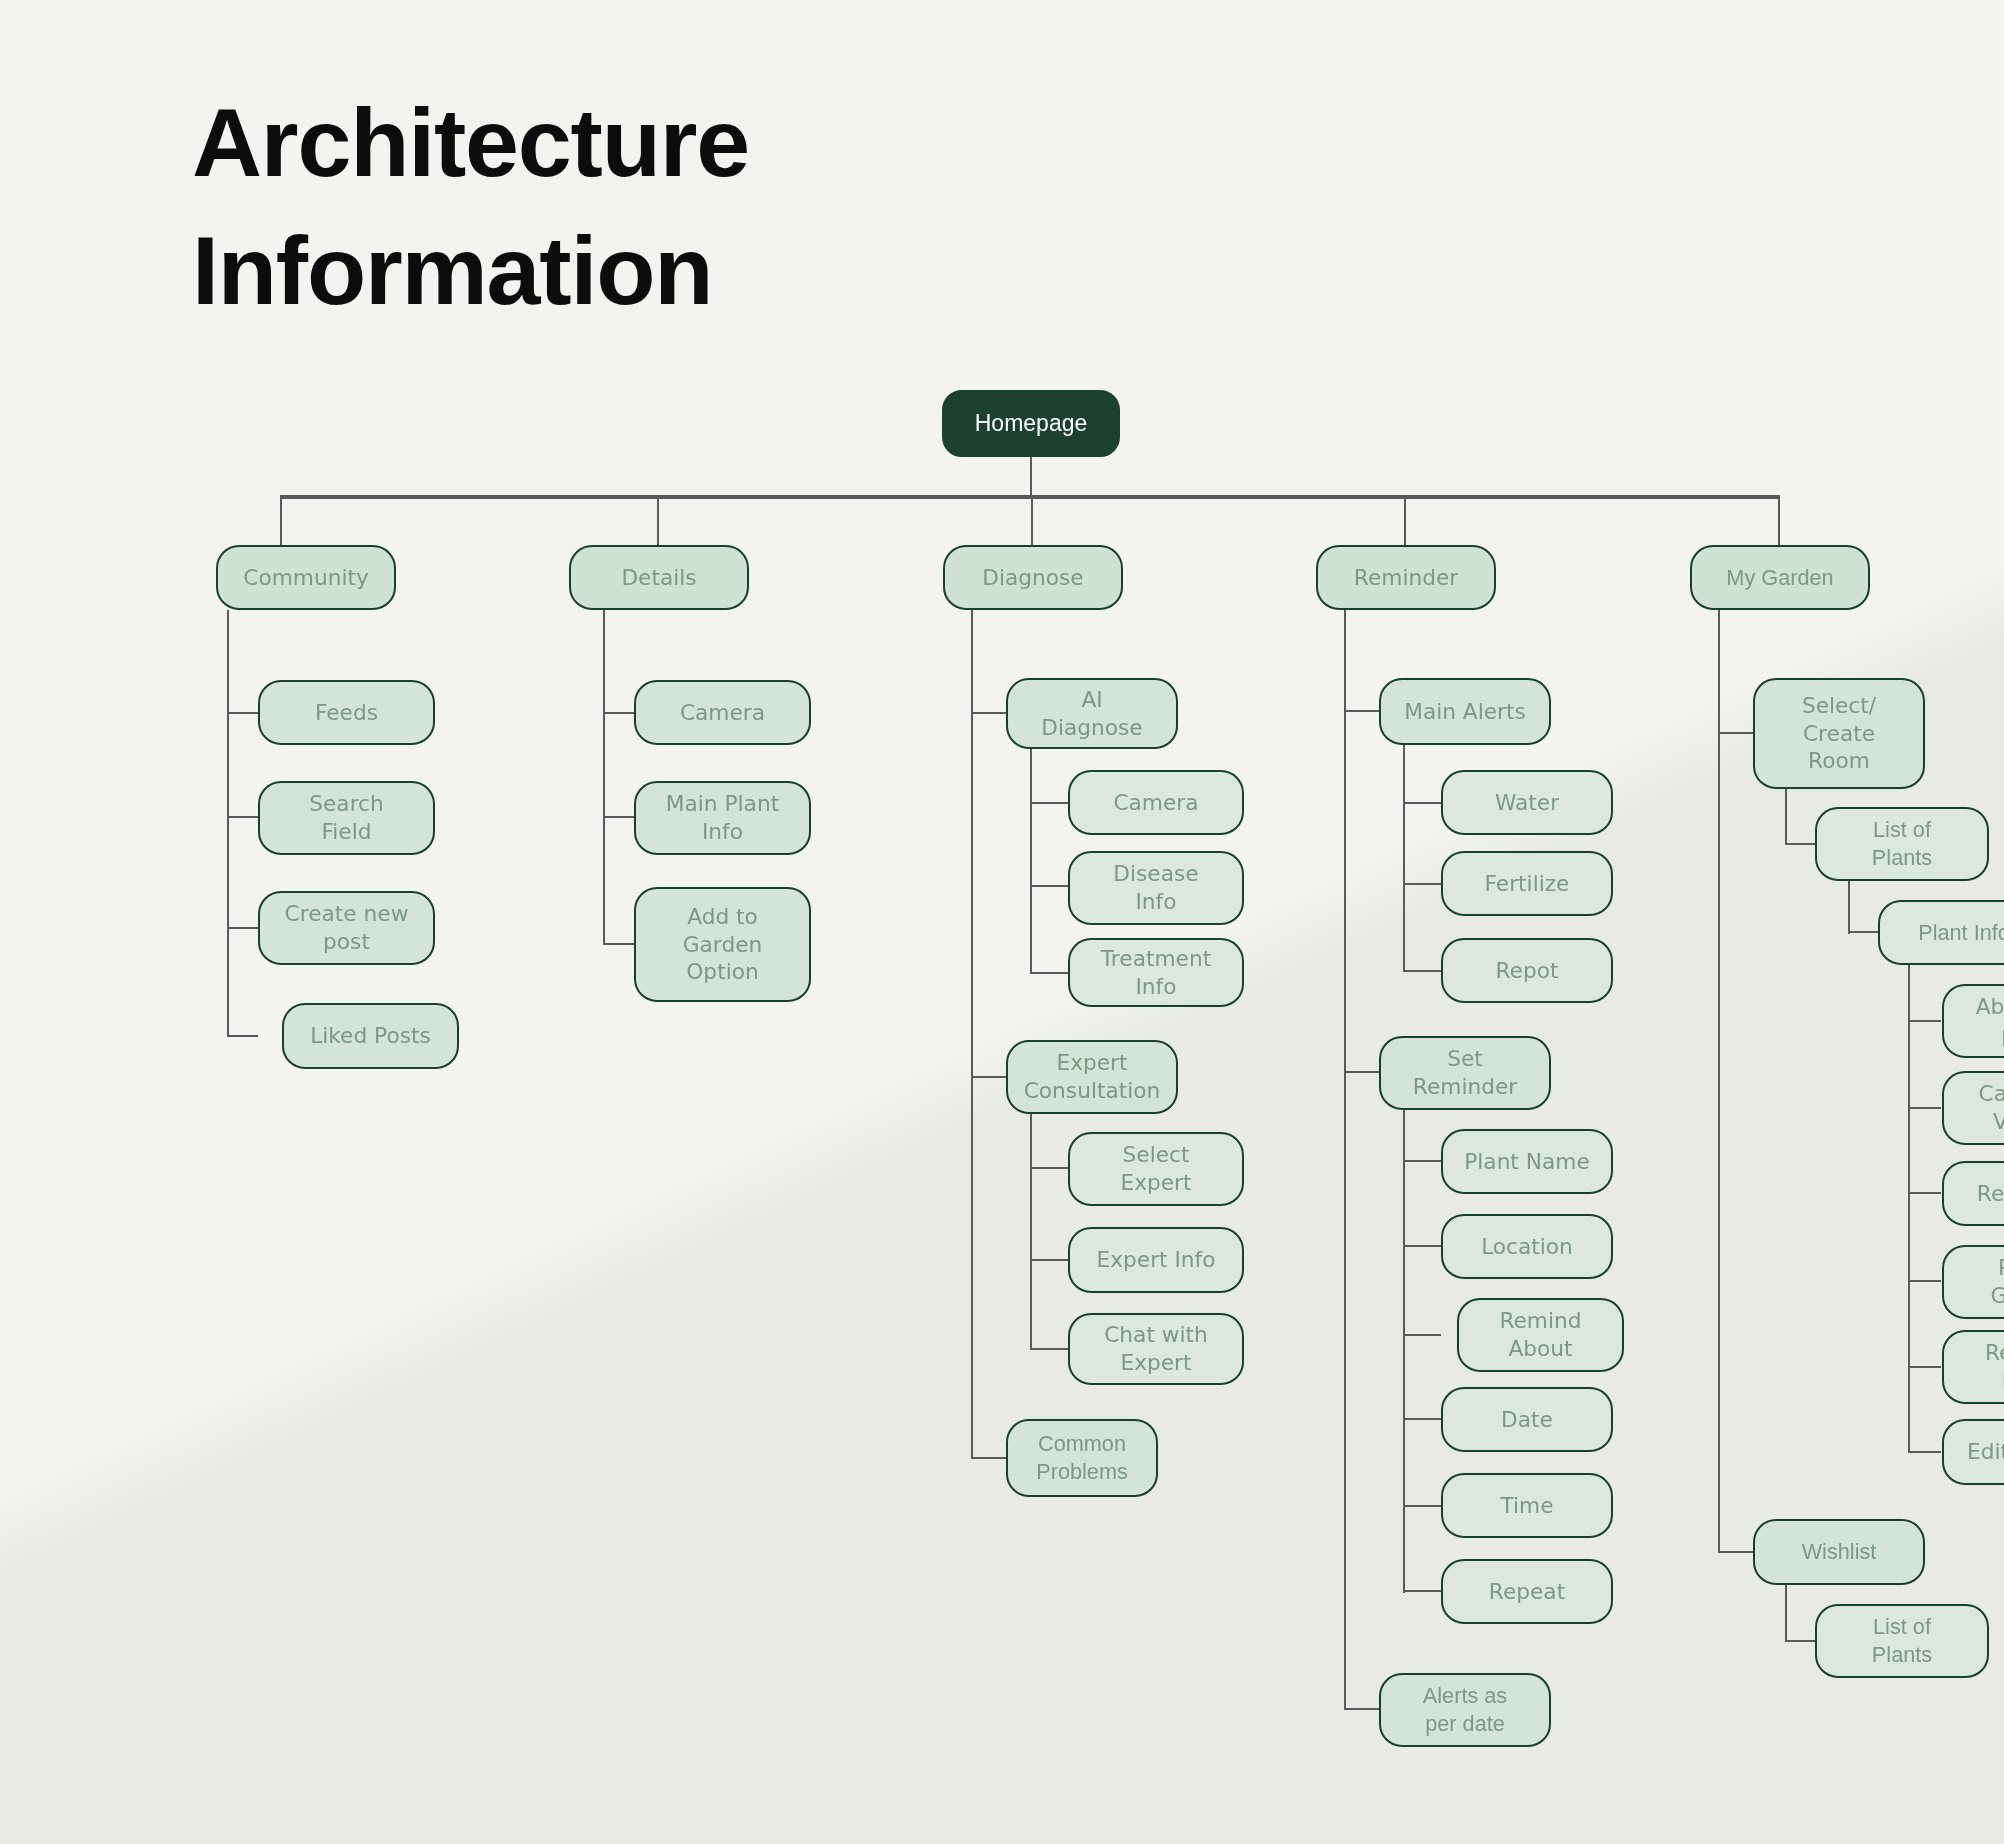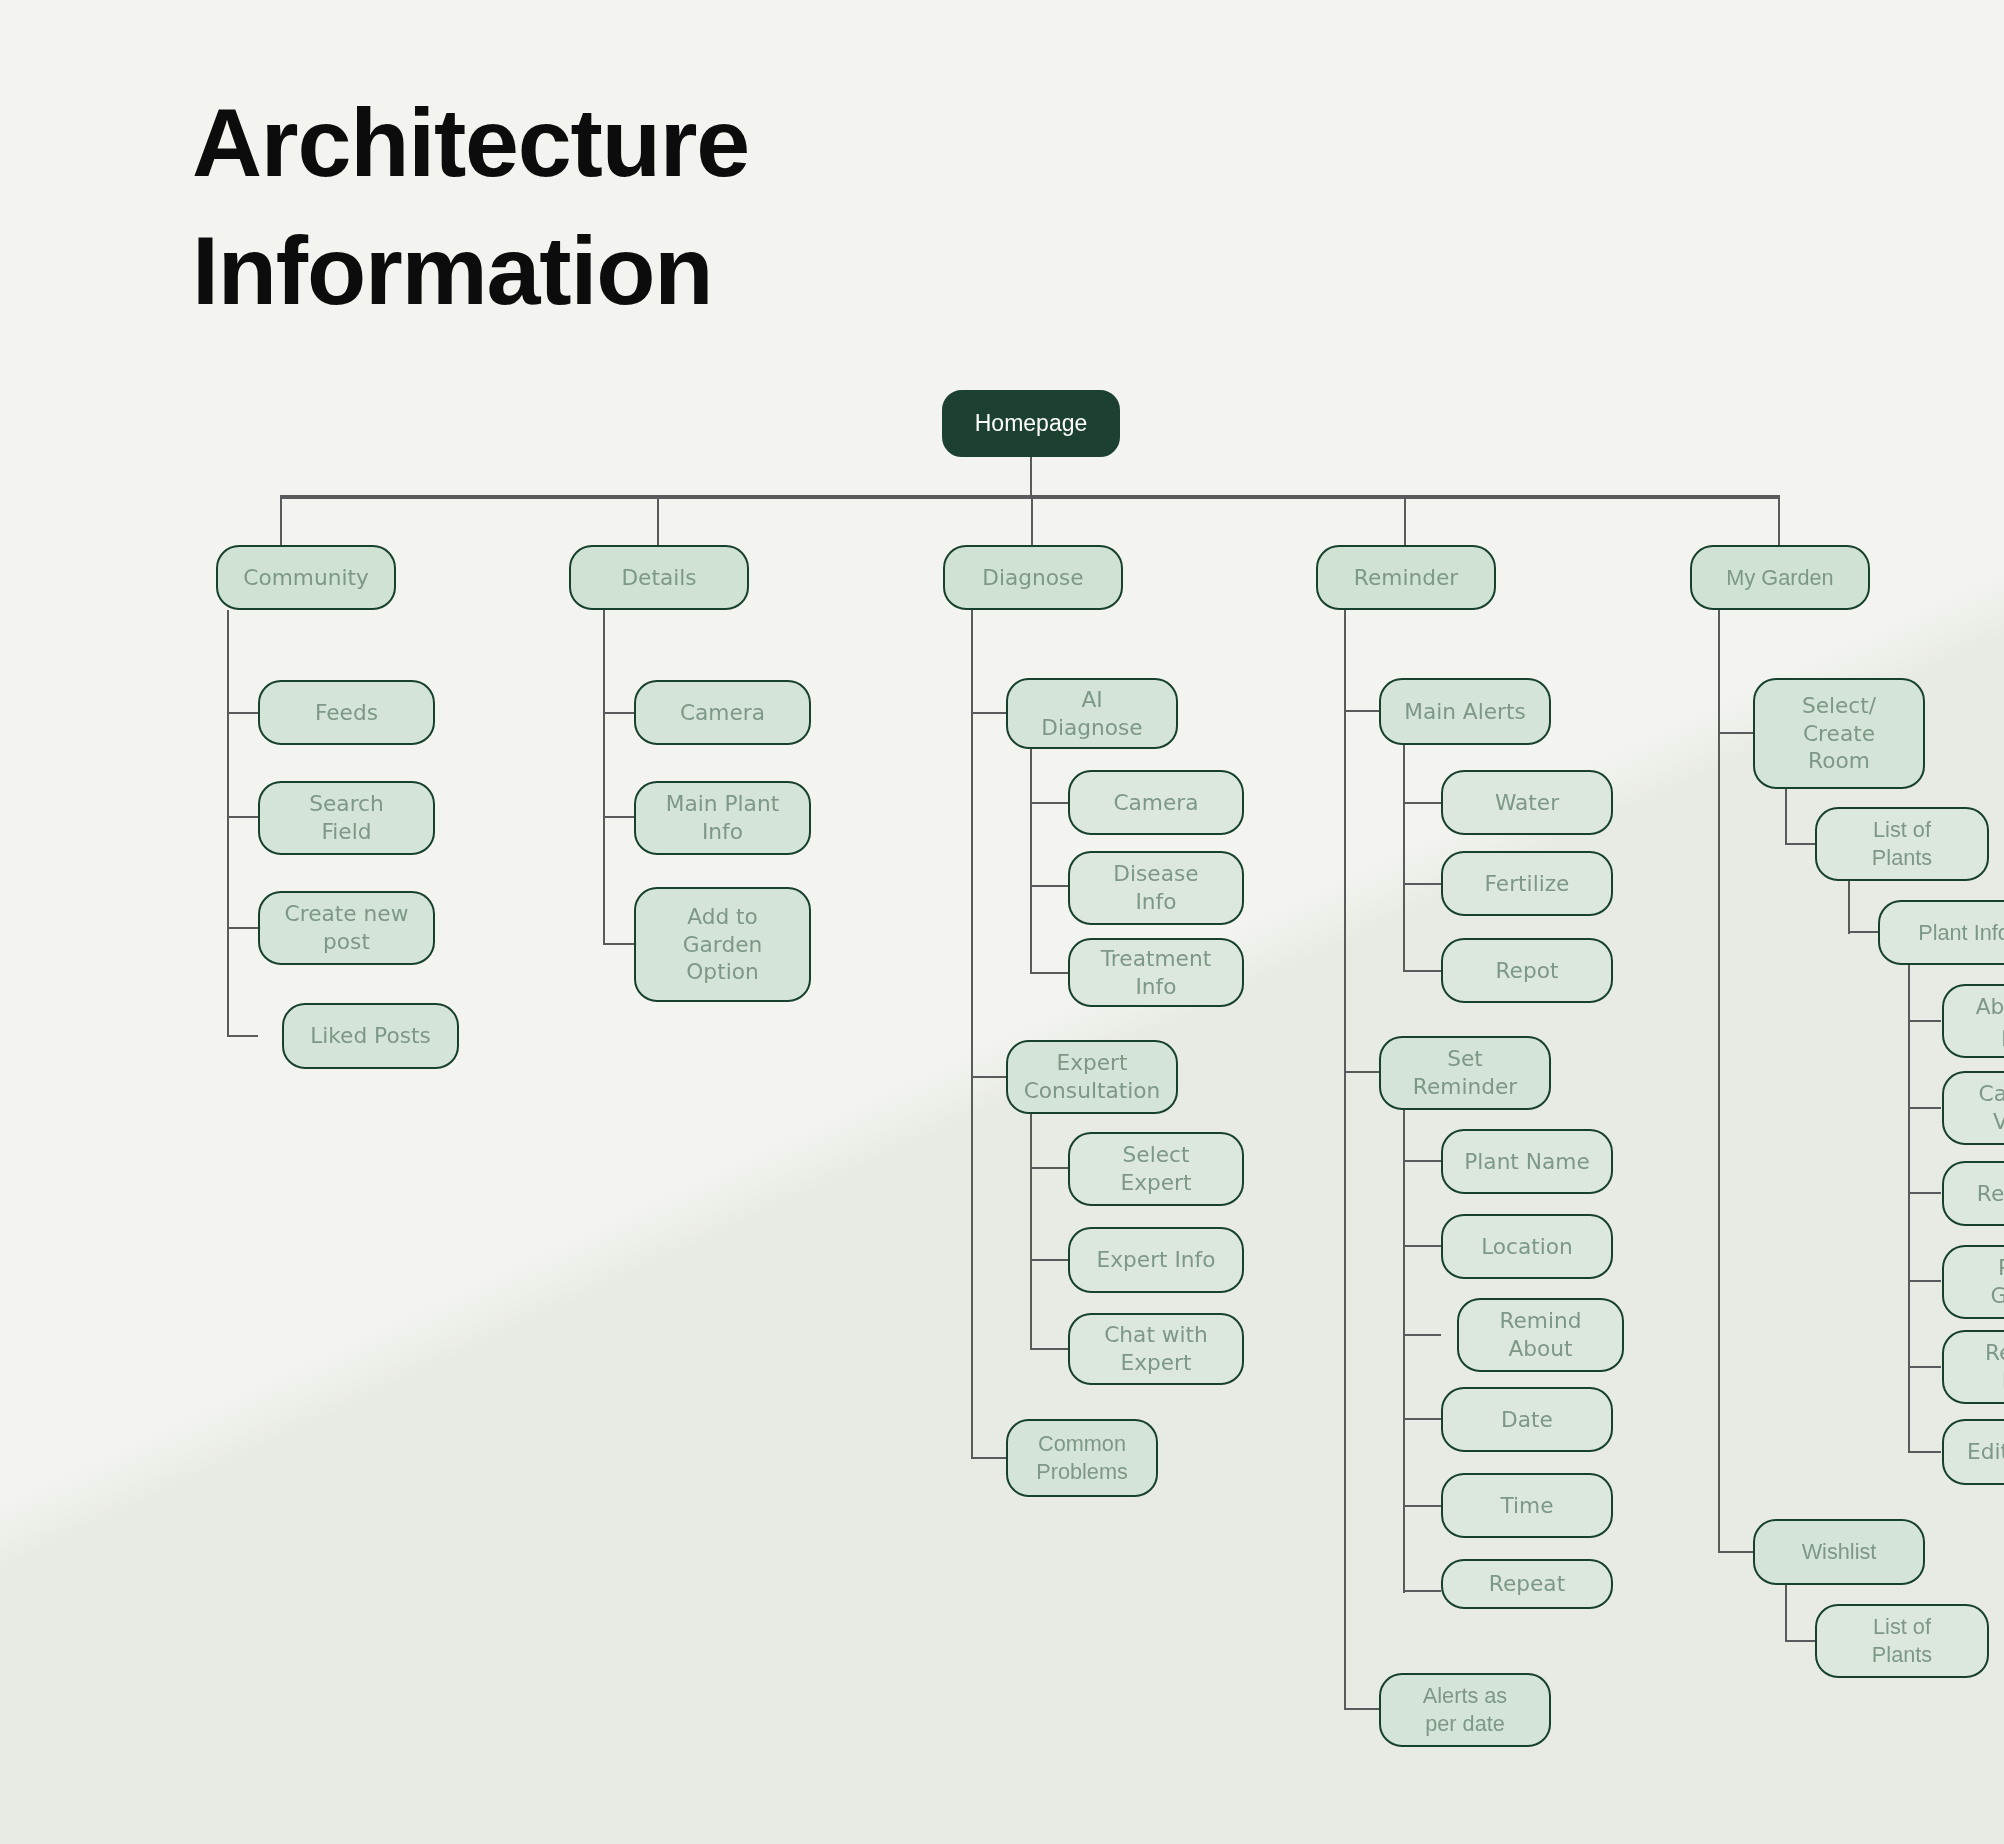--- a/index.html
+++ b/index.html
@@ -214,21 +214,21 @@
       <div class="node d3" style="left: 1441px; top: 1298px; width: 167px; height: 74px; margin-left: 16px;">
         <span class="node-label">Remind
 About</span>
       </div>
       <div class="node d3" style="left: 1441px; top: 1387px; width: 172px; height: 65px;">
         <span class="node-label">Date</span>
       </div>
       <div class="node d3" style="left: 1441px; top: 1473px; width: 172px; height: 65px;">
         <span class="node-label">Time</span>
       </div>
-      <div class="node d3" style="left: 1441px; top: 1559px; width: 172px; height: 50px;">
+      <div class="node d3" style="left: 1441px; top: 1559px; width: 172px; height: 65px;">
         <span class="node-label">Repeat</span>
       </div>
       <div class="node d2 alt" style="left: 1379px; top: 1673px; width: 172px; height: 74px;">
         <span class="node-label">Alerts as
 per date</span>
       </div>
       <div class="node d2" style="left: 1753px; top: 678px; width: 172px; height: 111px;">
         <span class="node-label">Select/
 Create
 Room</span>

